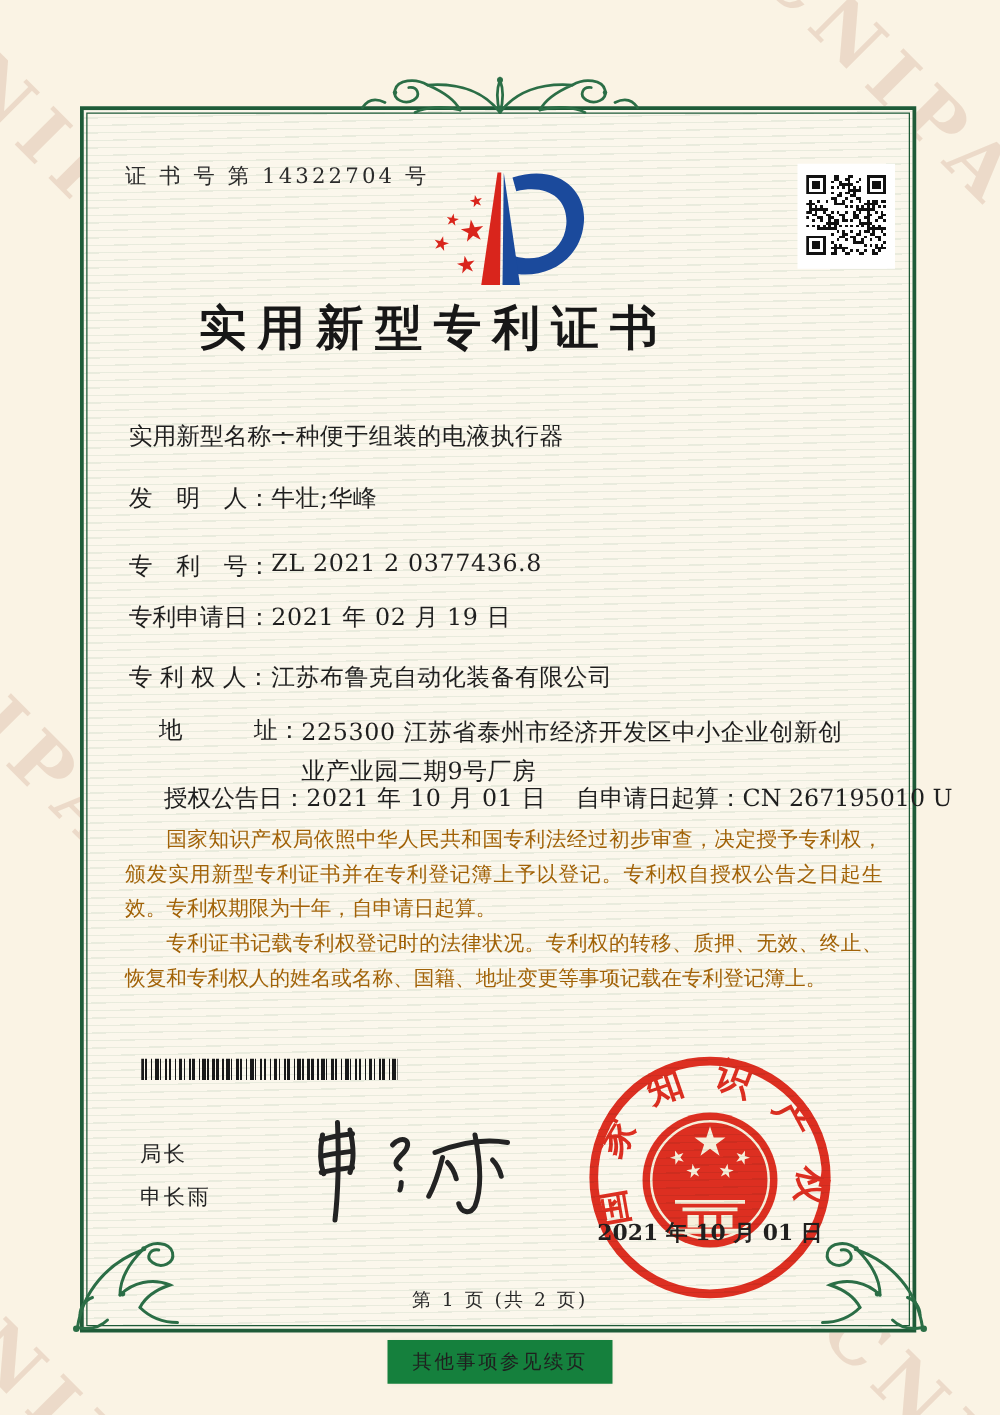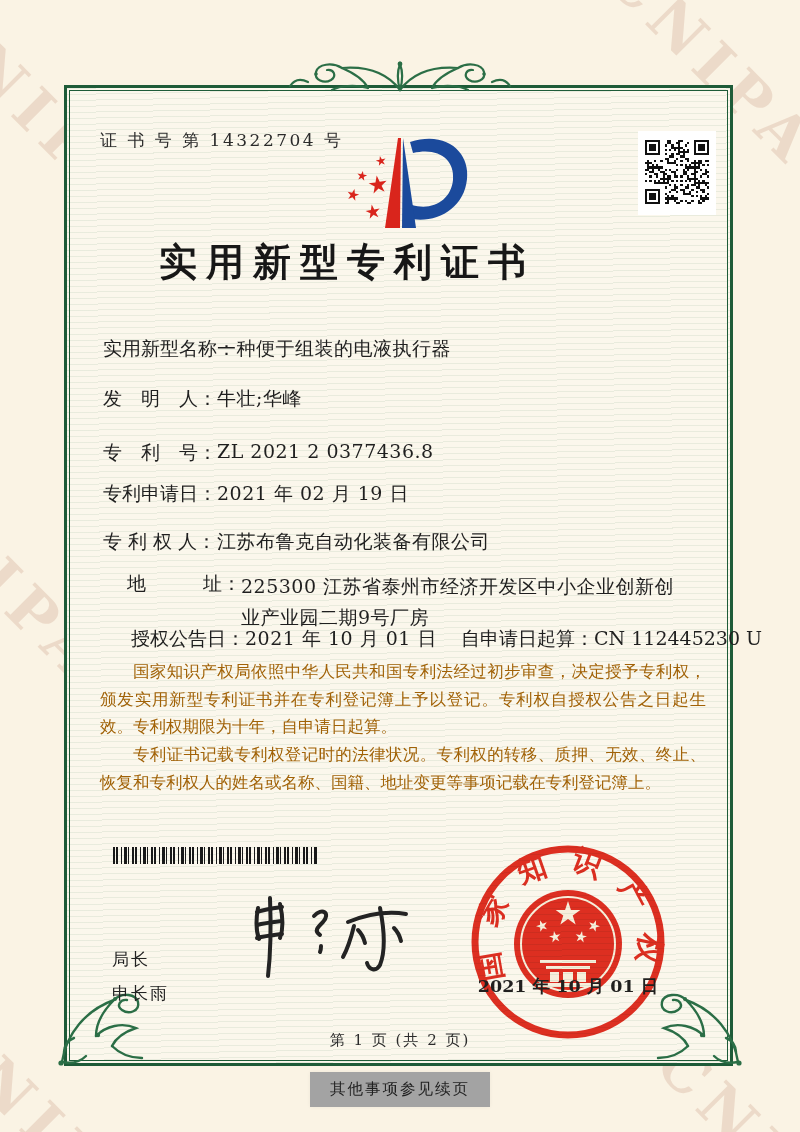--- a/index.html
+++ b/index.html
@@ -37,35 +37,35 @@
 
   .barcode { position:absolute; left:113px; top:847px; width:205px; height:17px;
     background:repeating-linear-gradient(90deg,
       #191919 0 2px, rgba(0,0,0,0) 2px 3px,
       #191919 3px 5px, rgba(0,0,0,0) 5px 8px,
       #191919 8px 9px,  rgba(0,0,0,0) 9px 11px,
       #191919 11px 14px, rgba(0,0,0,0) 14px 15px,
       #191919 15px 16px, rgba(0,0,0,0) 16px 19px); }
 
   .signer-title, .signer-name { position:absolute; left:112px; font-size:17px; color:#222;
-      font-family:"Liberation Sans","DejaVu Sans",sans-serif; letter-spacing:2px;margin-top:36px; }
+      font-family:"Liberation Sans","DejaVu Sans",sans-serif; letter-spacing:2px; }
   .signer-title { top:912px; } .signer-name { top:946px; }
   .sig-svg { position:absolute; left:222px; top:888px; }
 
   .seal-svg { position:absolute; left:468px; top:842px; mix-blend-mode:multiply; opacity:0.95; }
 
   .qrbox { position:absolute; left:638px; top:131px; width:78px; height:84px; background:#fff; }
   .qrbox svg { position:absolute; left:7px; top:9px; }
 
   .logo-svg { position:absolute; left:338px; top:124px; }
 
   .pageno { position:absolute; left:67px; top:1031px; width:666px; text-align:center;
             font-size:15px; color:#2b2b2b; letter-spacing:2px; }
   .footnote { position:absolute; left:50%; transform:translateX(-50%); top:1072px;
-              background:#a3a3a3; padding:7px 20px; font-size:15.5px; color:#1f1f1f;
+              background:#15803d; padding:7px 20px; font-size:15.5px; color:#1f1f1f;
               letter-spacing:2px; box-shadow:0 0 4px rgba(0,0,0,0.05); }
 </style>
 </head>
 <body>
 
 <div class="page">
 
   <span class="wm" style="left:-38px; top:-12px;">CNIPA</span>
   <span class="wm" style="left:642px; top:-58px;">CNIPA</span>
   <span class="wm" style="left:462px; top:312px;">CNIPA</span>
@@ -427,21 +427,21 @@
   </div>
   <div class="field" style="top:529px;">
     <span class="lab">专 利 权 人：</span><span class="val">江苏布鲁克自动化装备有限公司</span>
   </div>
   <div class="field" style="top:571px;margin-left:24px;">
     <span class="lab">地　　　址：</span><span class="val addr">225300 江苏省泰州市经济开发区中小企业创新创业产业园二期9号厂房</span>
   </div>
   <div class="field" style="top:626px; width:600px;margin-left:28px;">
     <span class="lab">授权公告日：</span><span class="val">2021 年 10 月 01 日</span>
     <span class="grant2">
-      <span>自申请日起算：</span><span>CN 112445230 U</span>
+      <span>自申请日起算：</span><span>CN 267195010 U</span>
     </span>
   </div>
 
   <p class="para" style="top:658px;">国家知识产权局依照中华人民共和国专利法经过初步审查，决定授予专利权，颁发实用新型专利证书并在专利登记簿上予以登记。专利权自授权公告之日起生效。专利权期限为十年，自申请日起算。</p>
   <p class="para" style="top:741px;">专利证书记载专利权登记时的法律状况。专利权的转移、质押、无效、终止、恢复和专利权人的姓名或名称、国籍、地址变更等事项记载在专利登记簿上。</p>
 
   <div class="barcode"></div>
 
   <div class="signer-title">局长</div>
   <div class="signer-name">申长雨</div>

